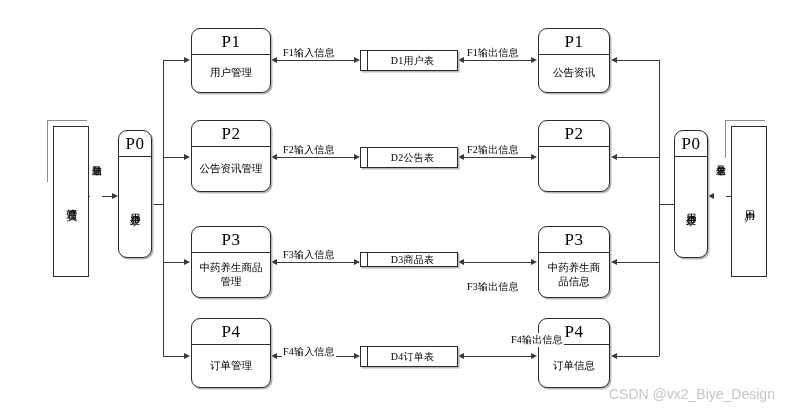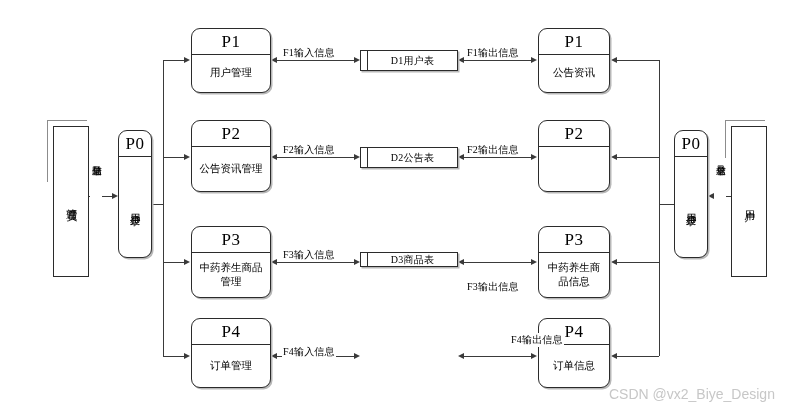--- a/index.html
+++ b/index.html
@@ -259,20 +259,24 @@
   <div class="store" style="left:360px; top:147px; width:98px; height:21px;">
     <div class="s-tab"></div>
     <div class="s-label">D2公告表</div>
   </div>
 
   <div class="store" style="left:360px; top:252px; width:98px; height:15px;">
     <div class="s-tab"></div>
     <div class="s-label">D3商品表</div>
   </div>
 
+  <div class="store" style="left:360px; top:346px; width:98px; height:21px;">
+    <div class="s-tab"></div>
+    <div class="s-label">D4订单表</div>
+  </div>
 
   <div class="h-line" style="left:464px; top:60px; width:68px;"></div>
   <div class="arrow left" style="left:458px; top:57px;"></div>
   <div class="arrow right" style="left:531px; top:57px;"></div>
   <div class="flow-label" style="left:466px; top:46px;">F1输出信息</div>
 
   <div class="h-line" style="left:464px; top:157px; width:68px;"></div>
   <div class="arrow left" style="left:458px; top:154px;"></div>
   <div class="arrow right" style="left:531px; top:154px;"></div>
   <div class="flow-label" style="left:466px; top:143px;">F2输出信息</div>

